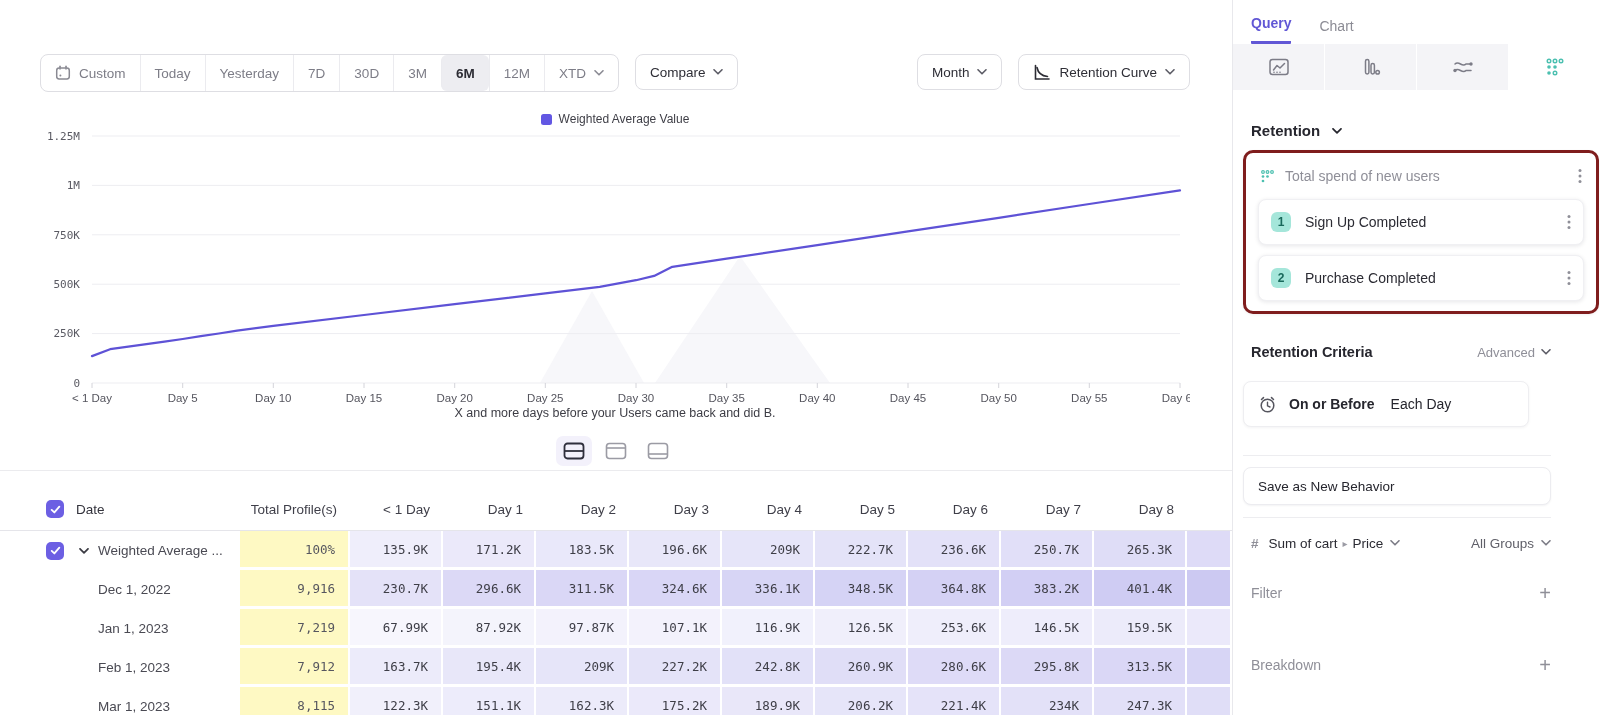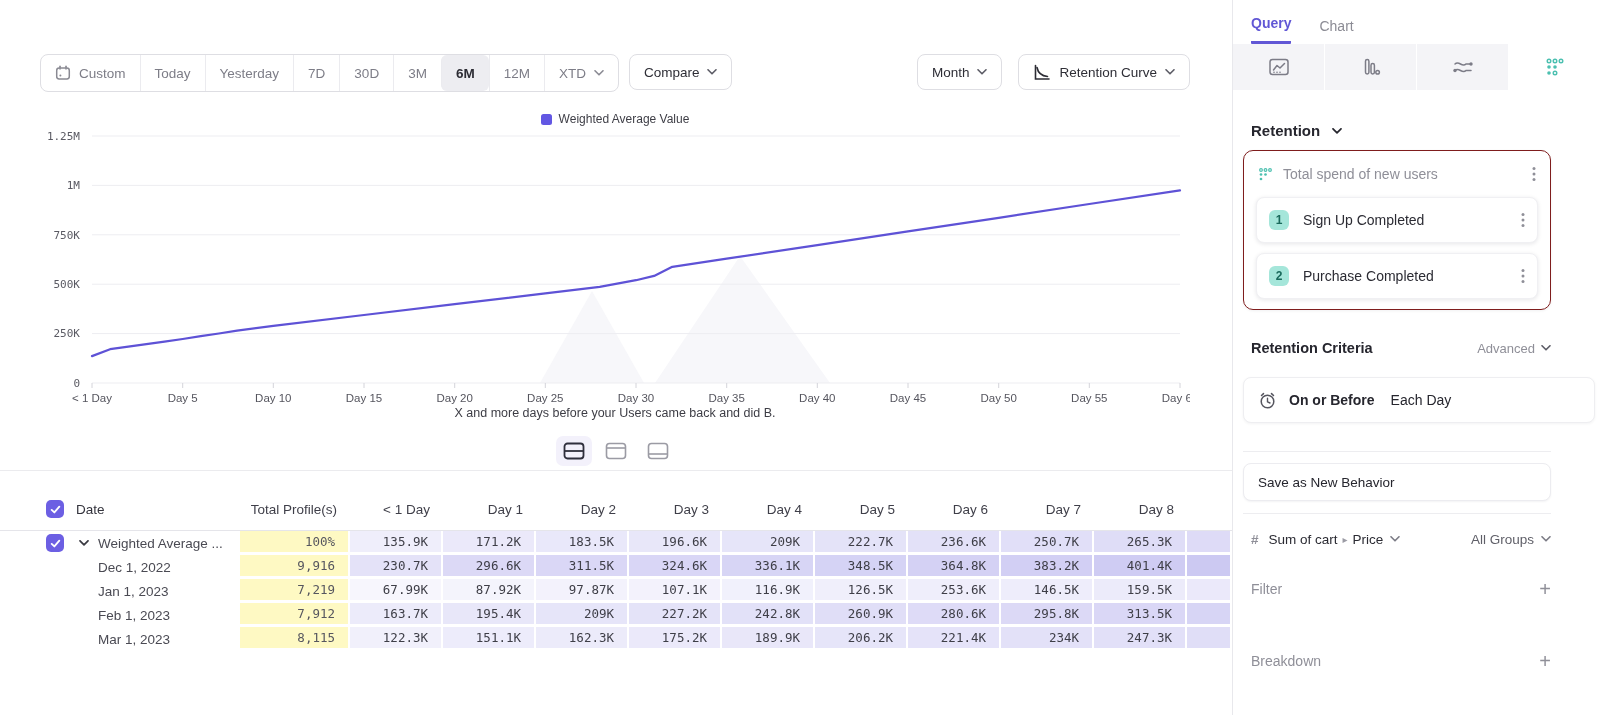--- a/index.html
+++ b/index.html
@@ -8,42 +8,42 @@
   #main{position:absolute;left:0;top:0;width:1232px;height:715px;}
 
   
   #toolbar{position:absolute;left:40px;right:42px;top:54px;height:37px;display:flex;align-items:flex-start;}
   .range-group{display:flex;align-items:stretch;height:36px;border:1px solid #dedee3;border-radius:8px;background:#fff;overflow:hidden;}
   .range-item{display:flex;align-items:center;gap:8px;padding:0 14px;font-size:13.5px;color:#7d7d87;cursor:pointer;border-left:1px solid #ebebef;white-space:nowrap;}
   .range-item:first-child{border-left:none;}
   .range-item.selected{background:#ededf1;color:#2c2c34;font-weight:700;border-radius:6px;}
   .tbtn{display:flex;align-items:center;gap:8px;height:36px;padding:0 14px;border:1px solid #dedee3;border-radius:8px;
         background:#fff;font-family:inherit;font-size:13.5px;color:#2e2e36;font-weight:500;cursor:pointer;}
-  #compare-btn{margin-left:10px;}
+  #compare-btn{margin-left:16px;}
   #month-btn{margin-left:auto;}
   #charttype-btn{margin-left:16px;}
   .chev{display:inline-flex;color:#5c5c66;}
   .range-item .chev{color:#8b8b94;}
 
   
   #legend{position:absolute;left:40px;top:112px;width:1150px;display:flex;justify-content:center;align-items:center;gap:7px;
           font-size:12px;color:#3e3e46;}
   .lg-sq{width:11px;height:11px;border-radius:2.5px;background:#6257e3;display:inline-block;}
   #chart{position:absolute;left:40px;top:128px;}
   #caption{position:absolute;left:40px;top:406px;width:1150px;text-align:center;font-size:12.5px;color:#3d3d45;}
 
   
   #toggles{position:absolute;left:0;top:436px;width:1232px;display:flex;justify-content:center;gap:6px;}
   .tg{width:36px;height:30px;border:none;background:transparent;border-radius:7px;display:flex;align-items:center;justify-content:center;cursor:pointer;color:#9b9ba4;}
   .tg.selected{background:#f3f1fb;color:#2f2f3c;}
 
   
   #tbl-divider{position:absolute;left:0;top:470px;width:1232px;height:1px;background:#ebebee;}
   #table{position:absolute;left:0;top:488px;width:1232px;}
-  .trow{display:grid;grid-template-columns:240px 110px repeat(9,93px) 45px;height:24px;}
+  .trow{display:grid;grid-template-columns:240px 110px repeat(9,93px) 45px;height:39px;}
   .trow.thead{height:42px;border-bottom:1px solid #e5e5ea;}
   .hcell{display:flex;align-items:center;justify-content:flex-end;padding-right:13px;font-size:13.5px;font-weight:500;color:#3f3f49;}
   .datecell{position:relative;display:flex;align-items:center;font-size:13.5px;color:#33333c;}
   .thead .datecell .lbl{margin-left:76px;font-weight:500;}
   .cb{position:absolute;left:46px;top:50%;transform:translateY(-50%);width:18px;height:18px;border-radius:5px;background:#6c5fe3;display:flex;align-items:center;justify-content:center;cursor:pointer;}
   .rowchev{position:absolute;left:79px;top:50%;transform:translateY(-50%);color:#3a3a42;display:inline-flex;cursor:pointer;}
   .rl{margin-left:98px;color:#4a4a53;cursor:pointer;white-space:nowrap;}
   .val,.tot{display:flex;align-items:center;justify-content:flex-end;padding-right:13px;
         font-family:"DejaVu Sans Mono",monospace;font-size:12.5px;color:#3e3e47;
         border-right:2px solid #fff;border-bottom:3px solid #fff;}
@@ -52,31 +52,31 @@
   
   #panel{position:absolute;left:1232px;top:0;width:368px;height:715px;background:#fff;border-left:1px solid #e8e8ec;}
   .ptabs{display:flex;gap:28px;padding:0 0 0 18px;height:44px;align-items:flex-end;}
   .ptab{font-size:14px;color:#8b8b94;padding-bottom:10px;cursor:pointer;font-weight:500;}
   .ptab.active{color:#6157d5;font-weight:700;border-bottom:3px solid #6157d5;border-radius:1px;}
   #iconrow{display:grid;grid-template-columns:92px 92px 92px 92px;height:46px;}
   .itab{display:flex;align-items:center;justify-content:center;background:#f4f4f7;border-right:1px solid #fff;color:#7c7c87;cursor:pointer;}
   .itab.active{background:#fff;color:#4cc0b0;}
   .rethead{display:flex;align-items:center;gap:12px;margin:32px 0 0 18px;font-size:15px;font-weight:700;color:#26262e;}
   .rethead .chev{color:#26262e;}
-  .bcard{margin:11px 50px 0 10px;width:308px;border:1px solid #7f1d1d;border-radius:10px;box-shadow:0 1px 3px rgba(20,20,40,.06);background:#fff;box-sizing:border-box;}
+  .bcard{margin:11px 50px 0 10px;width:356px;border:3px solid #7f1d1d;border-radius:10px;box-shadow:0 1px 3px rgba(20,20,40,.06);background:#fff;box-sizing:border-box;}
   .bhead{display:flex;align-items:center;height:46px;padding:0 12px 0 14px;color:#8f8f98;font-size:14px;}
   .bhead .btitle{margin-left:10px;flex:1;}
   .kebab{display:inline-flex;color:#8f8f98;cursor:pointer;padding:2px;}
   .step{display:flex;align-items:center;height:44px;margin:0 12px 10px 12px;padding:0 10px 0 12px;border:1px solid #f0f0f3;border-radius:8px;box-shadow:0 1px 4px rgba(20,20,43,.10);background:#fff;cursor:pointer;}
   .badge{width:20px;height:20px;border-radius:6px;background:#a5e6da;color:#19695b;font-size:12px;font-weight:700;display:flex;align-items:center;justify-content:center;}
   .step .slbl{margin-left:14px;flex:1;font-size:14px;color:#2b2b33;}
   .critrow{display:flex;align-items:center;margin:30px 50px 0 18px;}
   .critrow .ct{font-size:14.5px;font-weight:700;color:#26262e;flex:1;}
   .critrow .adv{display:flex;align-items:center;gap:6px;font-size:13px;color:#8f8f98;cursor:pointer;}
-  .ccard{display:flex;align-items:center;gap:12px;margin:21px 50px 0 10px;width:352px;height:46px;padding:12px 14px;border:1px solid #eeeef1;border-radius:8px;box-shadow:0 1px 3px rgba(20,20,40,.05);box-sizing:border-box;background:#fff;}
+  .ccard{display:flex;align-items:center;gap:12px;margin:21px 50px 0 10px;width:286px;height:46px;padding:12px 14px;border:1px solid #eeeef1;border-radius:8px;box-shadow:0 1px 3px rgba(20,20,40,.05);box-sizing:border-box;background:#fff;}
   .ccard .on{font-size:14px;font-weight:600;color:#26262e;}
   .ccard .ed{font-size:14px;color:#26262e;margin-left:4px;}
   .pdivider{margin:28px 50px 0 10px;height:1px;background:#ededf0;}
   .pdivider.d2{margin-top:12px;}
   #save-btn{display:flex;align-items:center;margin:11px 50px 0 10px;width:308px;height:38px;padding:0 14px;border:1px solid #ececf0;border-radius:8px;box-shadow:0 1px 2px rgba(20,20,40,.05);box-sizing:border-box;background:#fff;font-size:13.5px;font-weight:500;color:#26262e;cursor:pointer;}
   .measure{display:flex;align-items:center;margin:8px 50px 0 18px;height:34px;font-size:13.5px;}
   .measure .hash{color:#8f8f98;font-weight:700;margin-right:10px;}
   .measure .m1{color:#2b2b33;cursor:pointer;}
   .measure .arr{color:#9b9ba4;font-size:10px;margin:0 5px;}
   .measure .m2{color:#2b2b33;margin-right:7px;cursor:pointer;}

